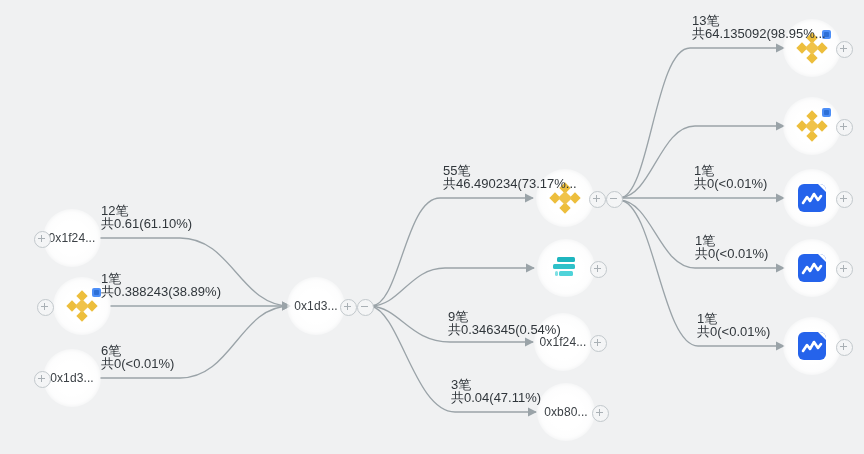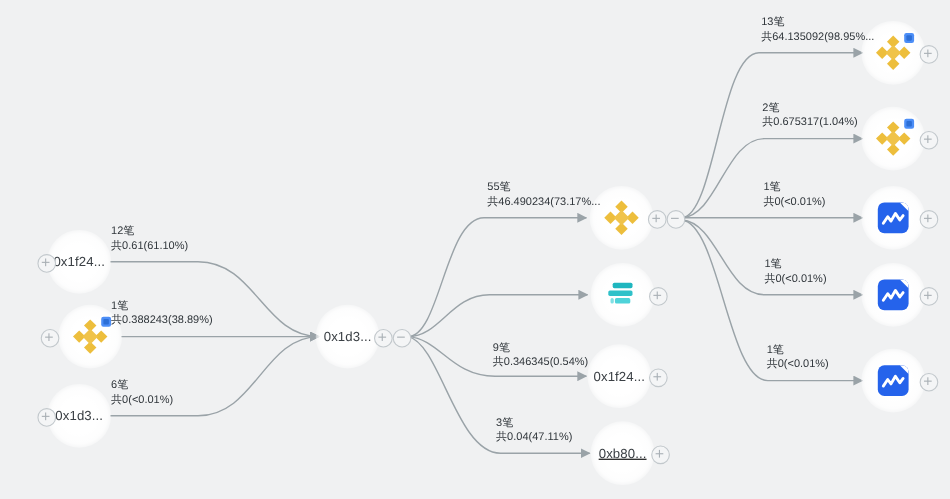--- a/index.html
+++ b/index.html
@@ -75,21 +75,21 @@
   .ctl:before,.ctl:after{
     content:"";position:absolute;background:#a9b0b5;
   }
   .ctl:before{left:3px;top:6.3px;width:7px;height:1.2px;}
   .ctl.plus:after{left:6.3px;top:3px;width:1.2px;height:7px;}
   .ctl.minus:after{display:none;}
 
   
   .lbl{
     position:absolute;white-space:nowrap;color:#30363b;
-    font-size:10px;line-height:12.5px;
+    font-size:13px;line-height:12.5px;
   }
   .lbl .l1{display:block;}
   .lbl .l2{display:block;}
 </style>
 </head>
 <body>
 
 <div id="stage">
 
   <svg id="edges">
@@ -169,21 +169,21 @@
         </span>
     </span>
   </div>
   <div class="ctl plus" style="left:597px;top:268px;"></div>
 
   <div class="node" style="left:563px;top:342px;">
     <span class="addr">0x1f24...</span>
   </div>
   <div class="ctl plus" style="left:597px;top:342px;"></div>
 
-  <div class="node" style="left:566px;top:412px;text-decoration:underline;">
+  <div class="node" style="left:566px;top:412px;">
     <span class="addr">0xb80...</span>
   </div>
   <div class="ctl plus" style="left:599px;top:412px;"></div>
 
   <div class="node" style="left:812px;top:48px;">
     <span class="glyph">
       <span class="bnb">
           <i class="t"></i>
           <i class="b"></i>
           <i class="l"></i>
@@ -265,24 +265,20 @@
   <div class="lbl" style="left:451px;top:379px;">
     <span class="l1">3笔</span>
     <span class="l2">共0.04(47.11%)</span>
   </div>
 
   <div class="lbl" style="left:692px;top:15px;">
     <span class="l1">13笔</span>
     <span class="l2">共64.135092(98.95%...</span>
   </div>
 
-  <div class="lbl" style="left:693px;top:93px;">
-    <span class="l1">2笔</span>
-    <span class="l2">共0.675317(1.04%)</span>
-  </div>
 
   <div class="lbl" style="left:694px;top:165px;">
     <span class="l1">1笔</span>
     <span class="l2">共0(&lt;0.01%)</span>
   </div>
 
   <div class="lbl" style="left:695px;top:235px;">
     <span class="l1">1笔</span>
     <span class="l2">共0(&lt;0.01%)</span>
   </div>

